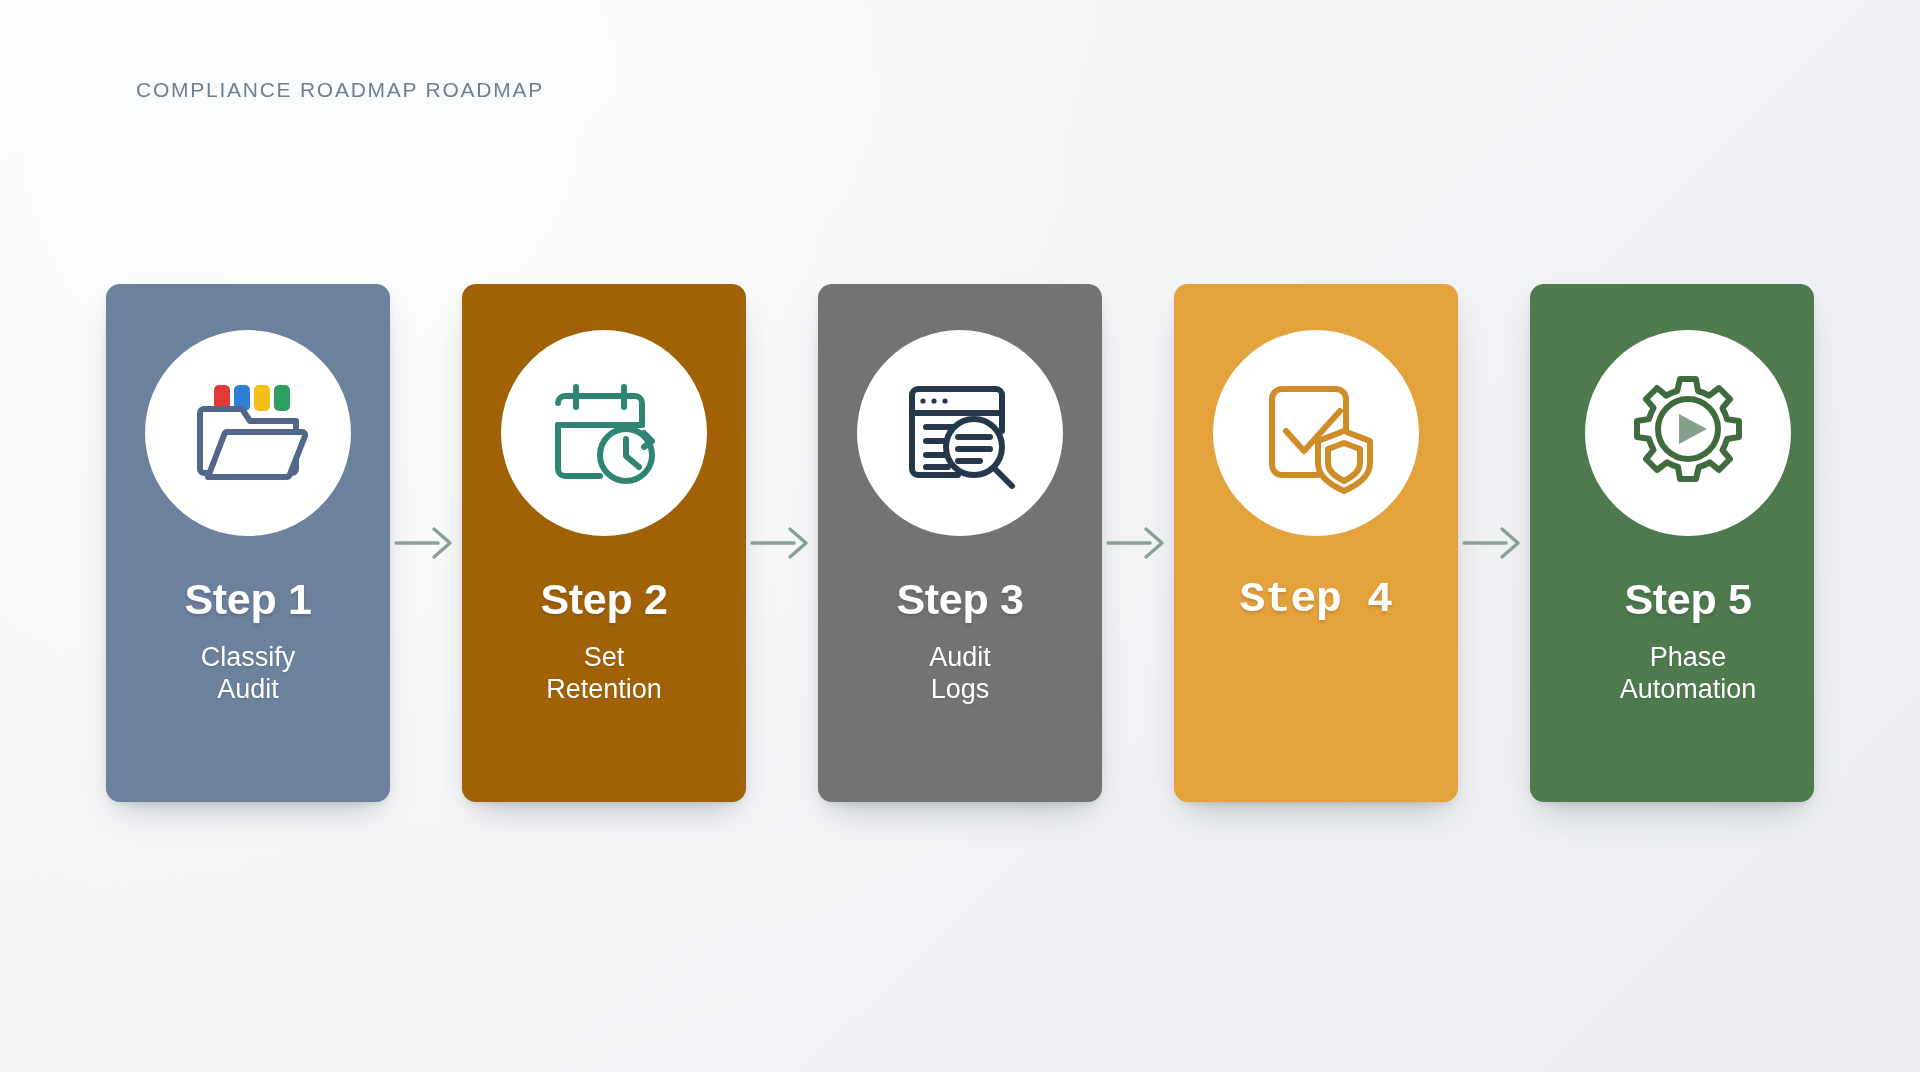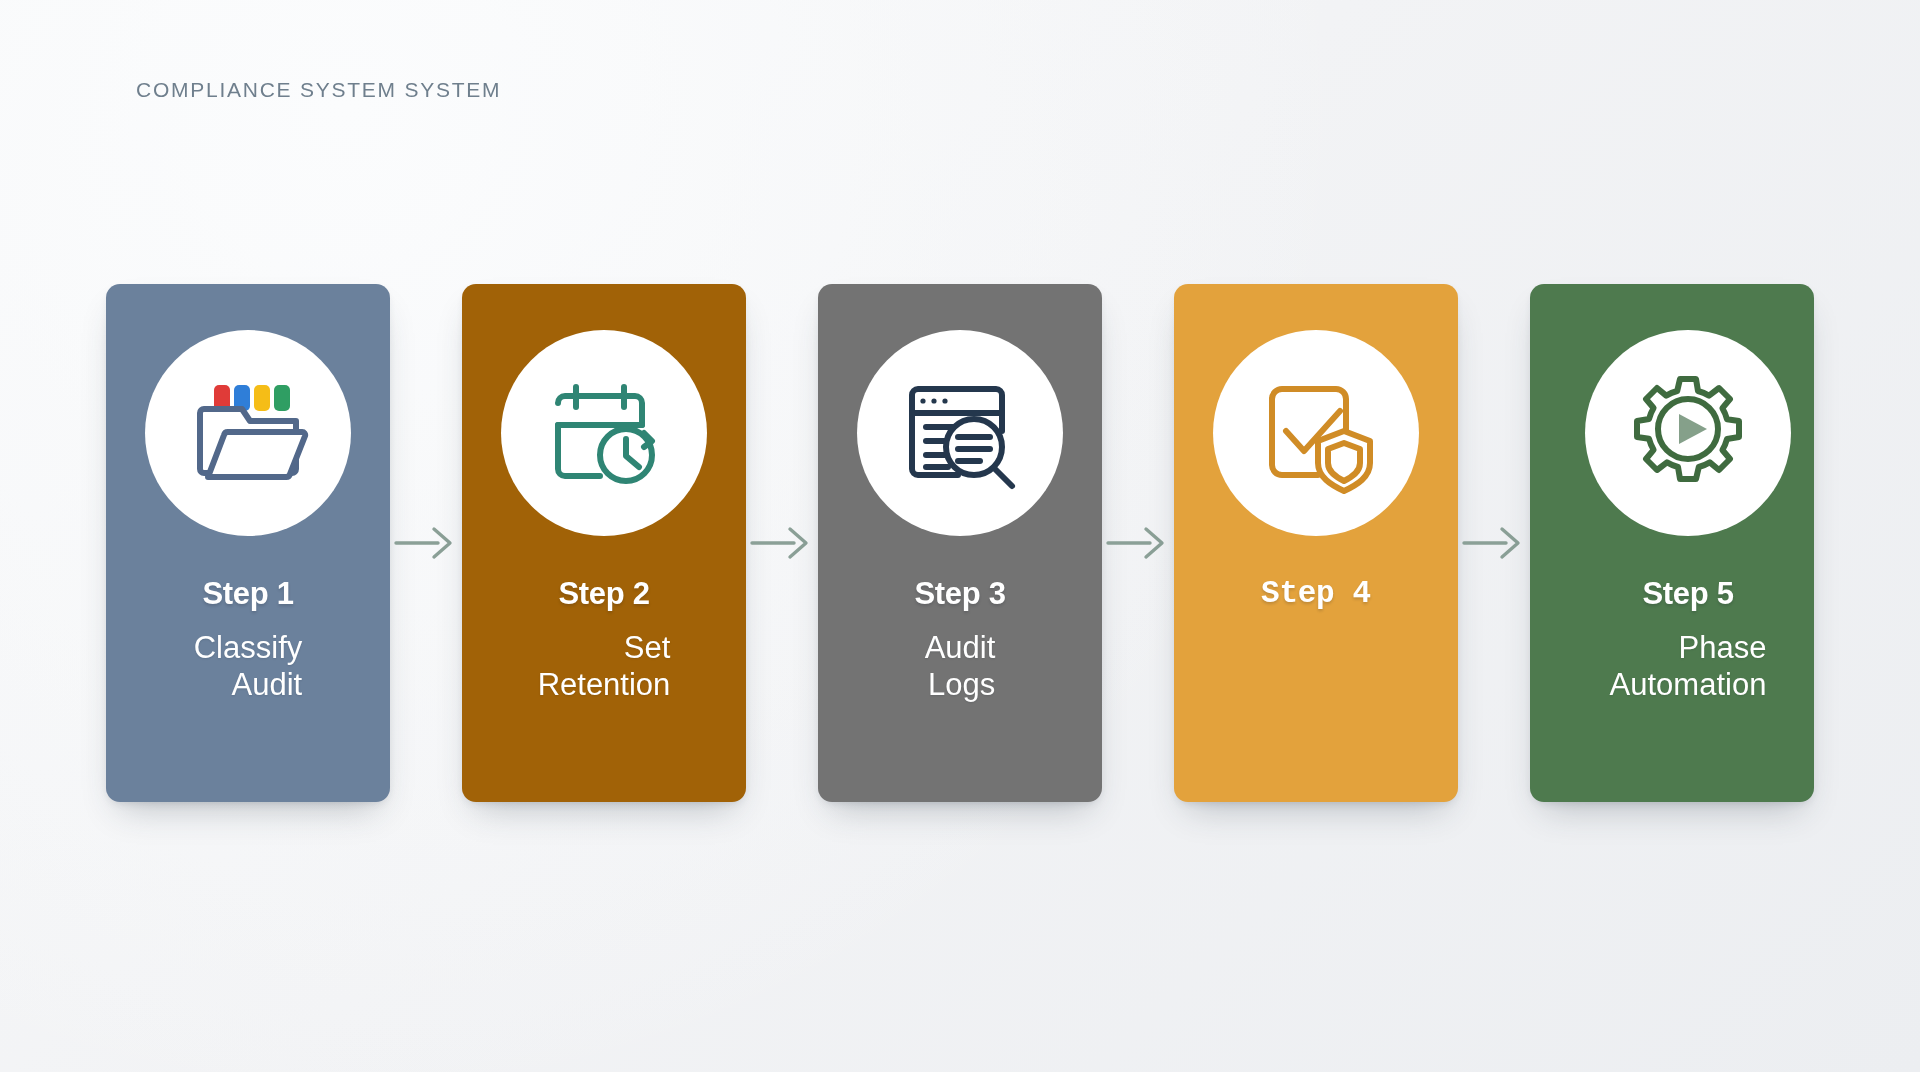--- a/index.html
+++ b/index.html
@@ -63,55 +63,55 @@
     margin-top: 46px;
     display: flex;
     align-items: center;
     justify-content: center;
   }
 
   .icon-badge svg { display: block; }
 
   .step-title {
     margin-top: 42px;
-    font-size: 31px;
+    font-size: 43px;
     font-weight: bold;
     color: #ffffff;
     letter-spacing: -0.3px;
     text-shadow: 0 2px 3px rgba(20,30,40,0.18);
     line-height: 1;
   }
 
   .step-desc {
     margin-top: 21px;
-    font-size: 31px;
+    font-size: 27px;
     font-weight: 400;
     color: #ffffff;
     line-height: 1.18;
-    text-align: right;
+    text-align: center;
     padding: 0 14px;
     text-shadow: 0 1px 2px rgba(20,30,40,0.12);
   }
 
   
   .connector {
     flex: 0 0 auto;
     width: 72px;
     height: 518px;
     display: flex;
     align-items: center;
     justify-content: center;
     position: relative;
   }
   .connector svg { display: block; }
 </style>
 </head>
 <body>
 
-<div id="kicker">COMPLIANCE SYSTEM SYSTEM</div>
+<div id="kicker">COMPLIANCE ROADMAP ROADMAP</div>
 
 <div id="roadmap">
     <div class="step-card" style="background: rgb(107, 129, 156);">
       <div class="icon-badge">
         <span>
           <svg width="128" height="128" viewBox="0 0 128 128" fill="none" stroke="#52688a" stroke-width="6" stroke-linecap="round" stroke-linejoin="round">
             <rect x="30" y="16" width="16" height="26" rx="5" ry="5" fill="#e03b38" stroke="none"></rect>
             <rect x="50" y="16" width="16" height="26" rx="5" ry="5" fill="#2f7ed8" stroke="none"></rect>
             <rect x="70" y="16" width="16" height="26" rx="5" ry="5" fill="#f5bd17" stroke="none"></rect>
             <rect x="90" y="16" width="16" height="26" rx="5" ry="5" fill="#2f9e63" stroke="none"></rect>

